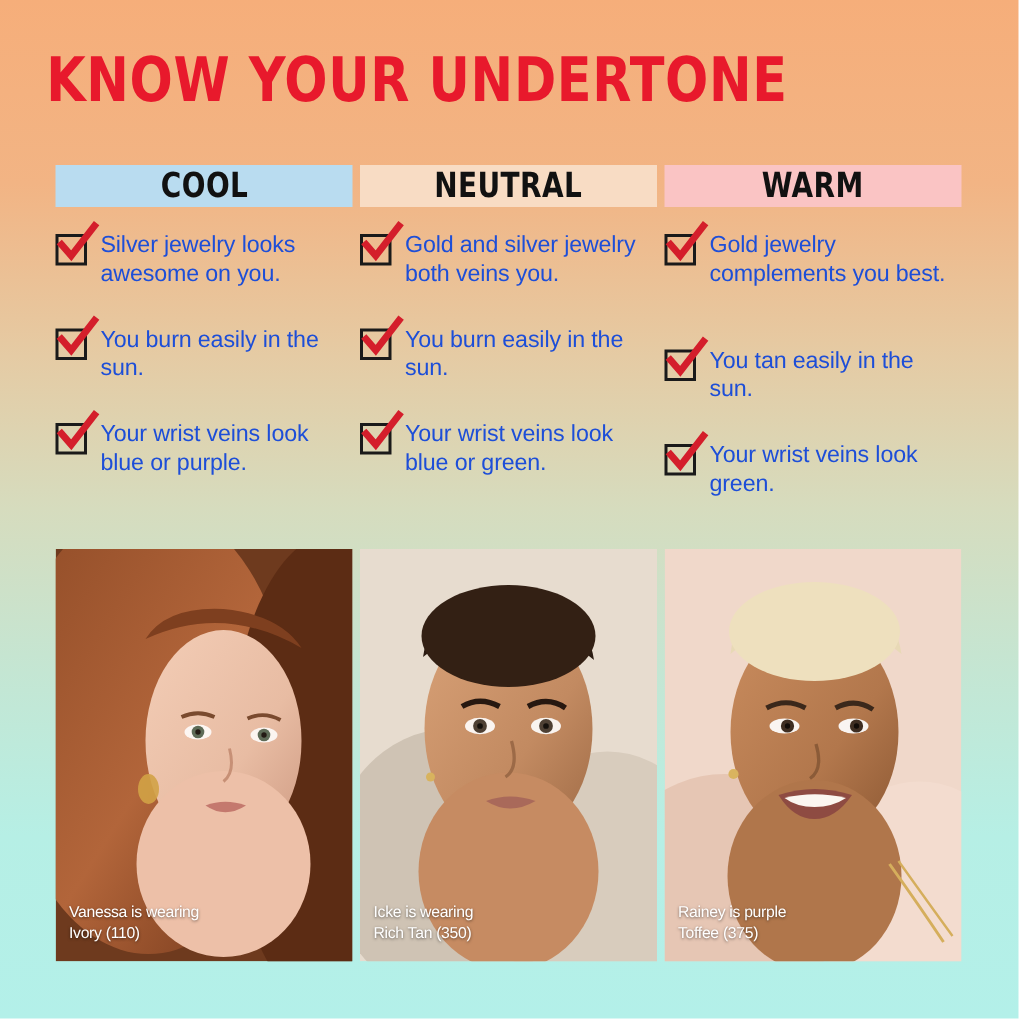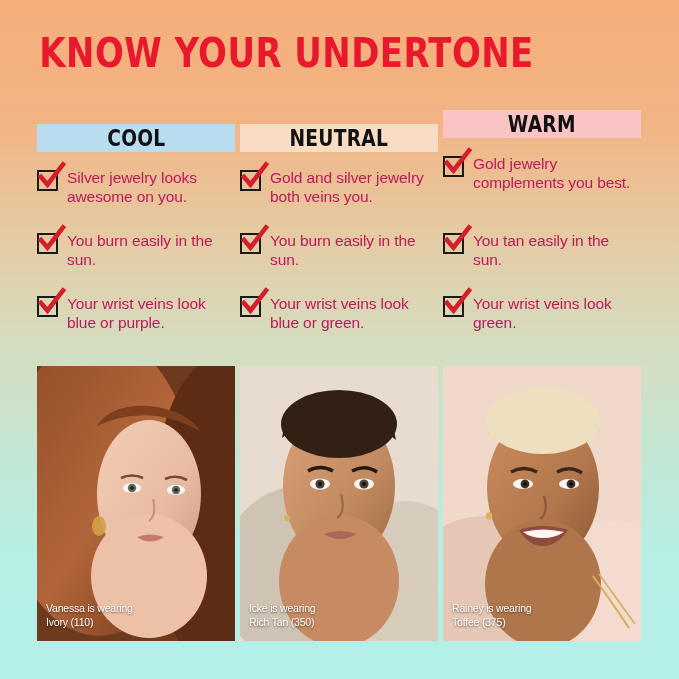--- a/index.html
+++ b/index.html
@@ -12,41 +12,40 @@
        #E5CBA4 35%,
        #D6DCBE 50%,
        #C4E6D3 66%,
        #B6EFE5 82%,
        #B3F0E9 100%);
     overflow:hidden;
     position:relative;
   }
 
   
-  .title-wrap { width:556px; text-align:right; padding-top:33px; }
+  .title-wrap { width:556px; text-align:center; padding-top:33px; }
   .title {
     font-family:"DejaVu Sans Condensed","Liberation Sans Narrow","Liberation Sans", sans-serif;
     font-weight:bold;
     font-size:41px;
     letter-spacing:0.5px;
     color:#E8192C;
     transform:scaleX(0.92);
     transform-origin:center;
     white-space:nowrap;
     line-height:1;
   }
 
   
   .cols {
     position:absolute;
     left:37px; top:110px;
     width:605px;
     display:flex;
     gap:5px;
-    align-items:flex-end;
   }
   .col { width:198px; }
 
   .colhead {
     height:28px;
     display:flex;
     align-items:center;
     justify-content:center;
   }
   .colhead span {
@@ -83,21 +82,21 @@
   }
   .checkbox svg {
     position:absolute;
     left:-1px; top:-9px;
     width:28px; height:28px;
     overflow:visible;
   }
   .item-text {
     font-size:15.5px;
     line-height:1.25;
-    color:#be185d;
+    color:#1d4ed8;
     font-weight:500;
     letter-spacing:-0.1px;
     max-width:165px;
   }
 
   
   .photos {
     position:absolute;
     left:37px; top:366px;
     width:605px; height:275px;
@@ -327,18 +326,18 @@
       <path d="M68 106 Q81 99 94 106" stroke="#3B281B" stroke-width="3.4" fill="none"></path>
       <path d="M114 106 Q127 99 139 107" stroke="#3B281B" stroke-width="3.4" fill="none"></path>
       <path d="M101 130 Q106 147 97 153" stroke="#8B5B38" stroke-width="2.2" fill="none"></path>
       <path d="M76 164 Q100 156 125 164 Q114 180 100 180 Q86 180 76 164Z" fill="#8E4B42"></path>
       <path d="M80 166 Q100 161 121 166 Q112 172 100 172 Q88 172 80 166Z" fill="#FBF6F0"></path>
       <circle cx="46" cy="150" r="3.4" fill="#D9B45F"></circle>
       <path d="M150 210 Q170 238 186 262" stroke="#D5AE5C" stroke-width="2" fill="none"></path>
       <path d="M156 208 Q176 236 192 258" stroke="#D5AE5C" stroke-width="1.6" fill="none"></path>
     </svg>
     <div class="caption">
-      <div>Rainey is wearing</div>
+      <div>Rainey is purple</div>
       <div>Toffee (375)</div>
     </div>
   </div>
 
 </div>
 
 </body></html>

